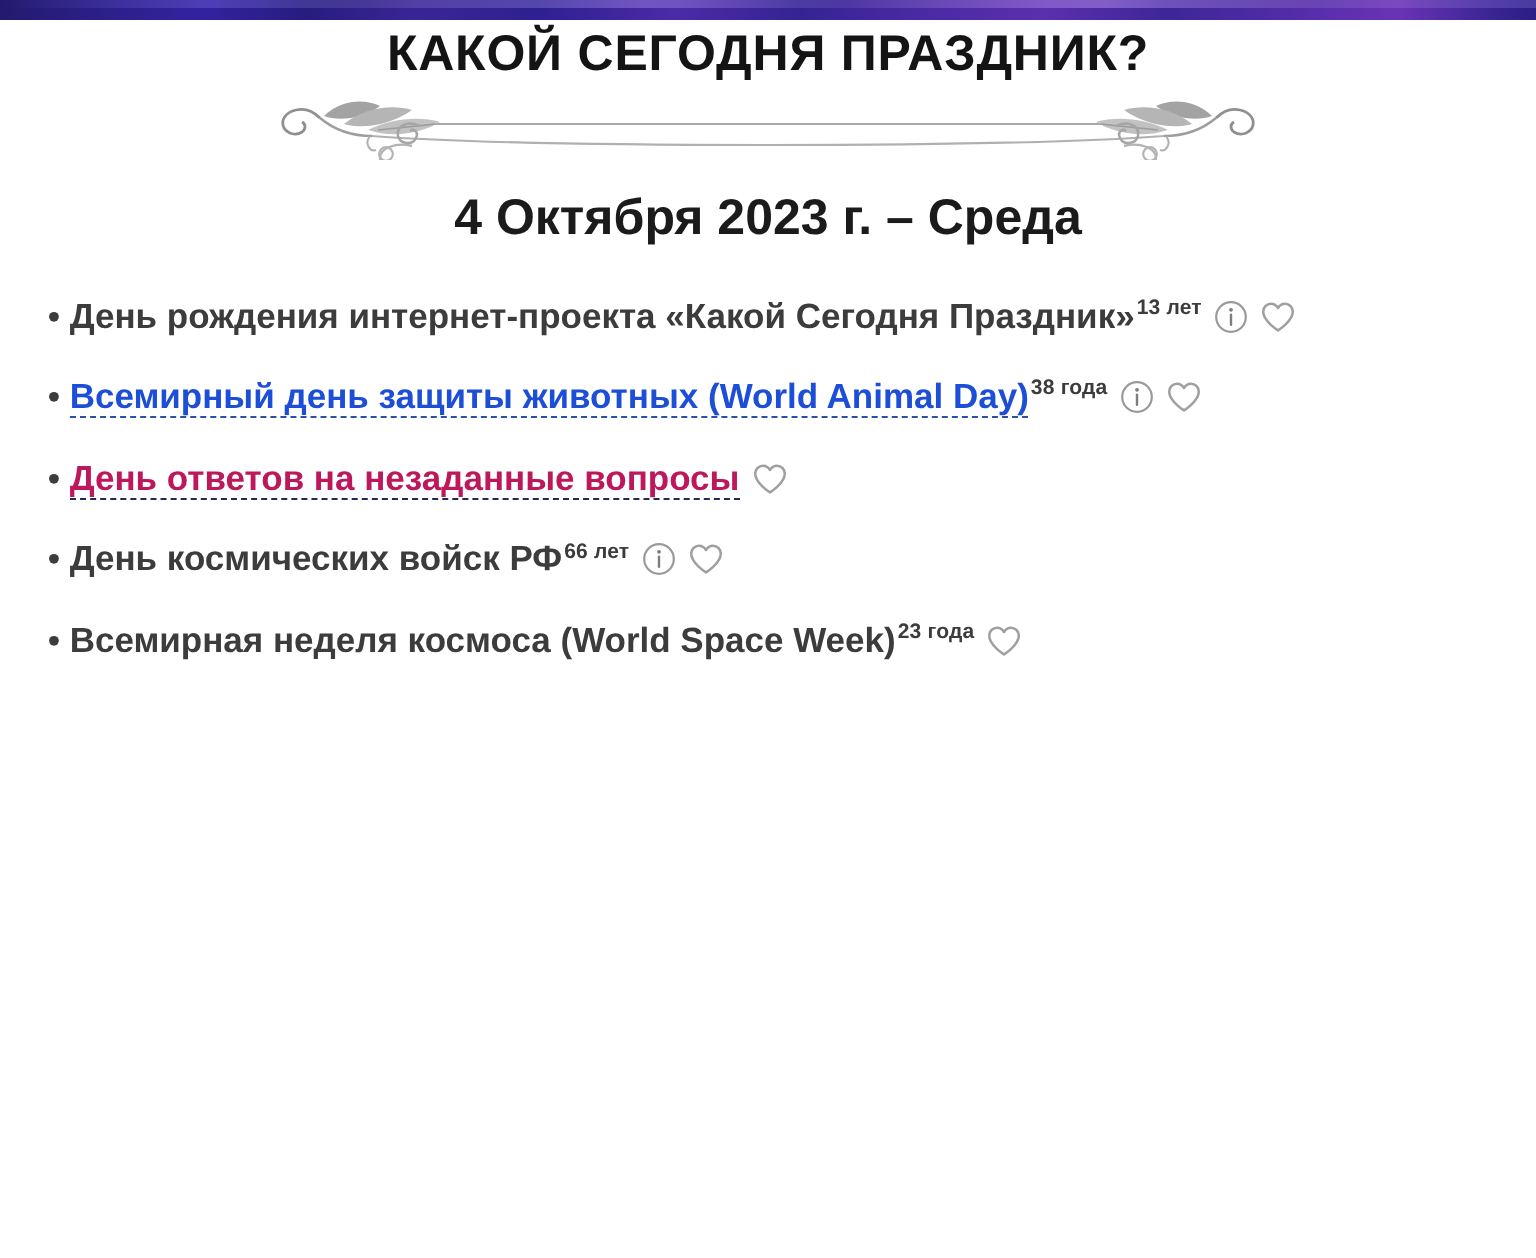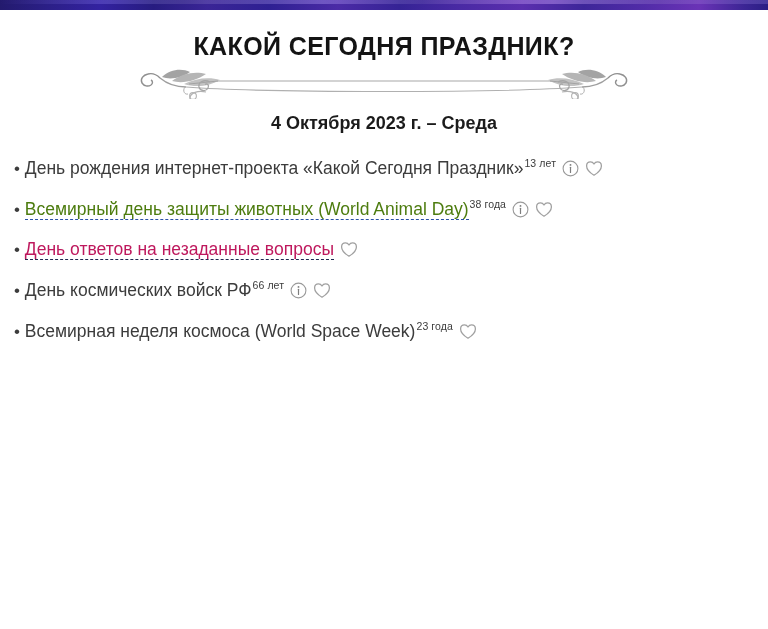--- a/index.html
+++ b/index.html
@@ -48,70 +48,71 @@
         rgba(190,170,255,0.35) 42%,
         rgba(255,255,255,0.08) 55%,
         rgba(210,170,255,0.40) 72%,
         rgba(255,255,255,0.10) 86%,
         rgba(180,160,255,0.22) 100%);
   }
 
   
   .header {
     text-align: center;
-    padding-top: 23px;
+    padding-top: 4px;
   }
   .site-title {
     font-family: "Liberation Sans", sans-serif;
     font-weight: bold;
     font-size: 25px;
     letter-spacing: 0.4px;
     color: #141414;
     margin: 0;
     line-height: 1.1;
   }
 
   
   .ornament {
     display: block;
     margin: 4px auto 0 auto;
   }
 
   .date-line {
     font-family: "Liberation Sans", sans-serif;
     font-weight: bold;
-    font-size: 18px;
+    font-size: 25px;
     color: #1b1b1b;
     margin: 14px 0 0 0;
     line-height: 1.2;
   }
 
   
   .holiday-list {
     list-style: none;
     margin: 0;
-    padding: 22px 16px 0 14px;
+    padding: 22px 16px 0 24px;
+    font-weight: bold;
   }
   .holiday-item {
     font-size: 17.5px;
     line-height: 1.42;
     color: #3c3c3c;
     margin-bottom: 15.5px;
     text-indent: -11px;
     padding-left: 11px;
   }
   .bullet {
     color: #3c3c3c;
     font-size: 17px;
   }
   .title-plain {
     color: #3c3c3c;
   }
   .title-link-blue {
-    color: #4d7c0f;
+    color: #1d4ed8;
     border-bottom: 1px dashed #2b50a8;
     cursor: pointer;
   }
   .title-link-dark {
     color: #be185d;
     border-bottom: 1px dashed #202a52;
     cursor: pointer;
   }
   .age {
     font-size: 10.5px;

